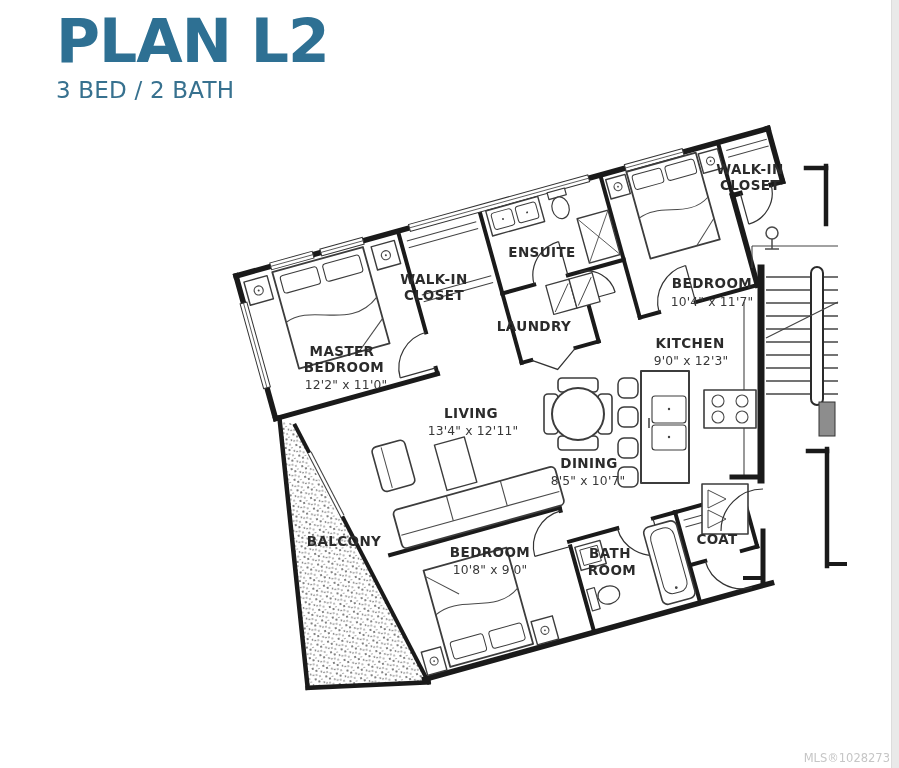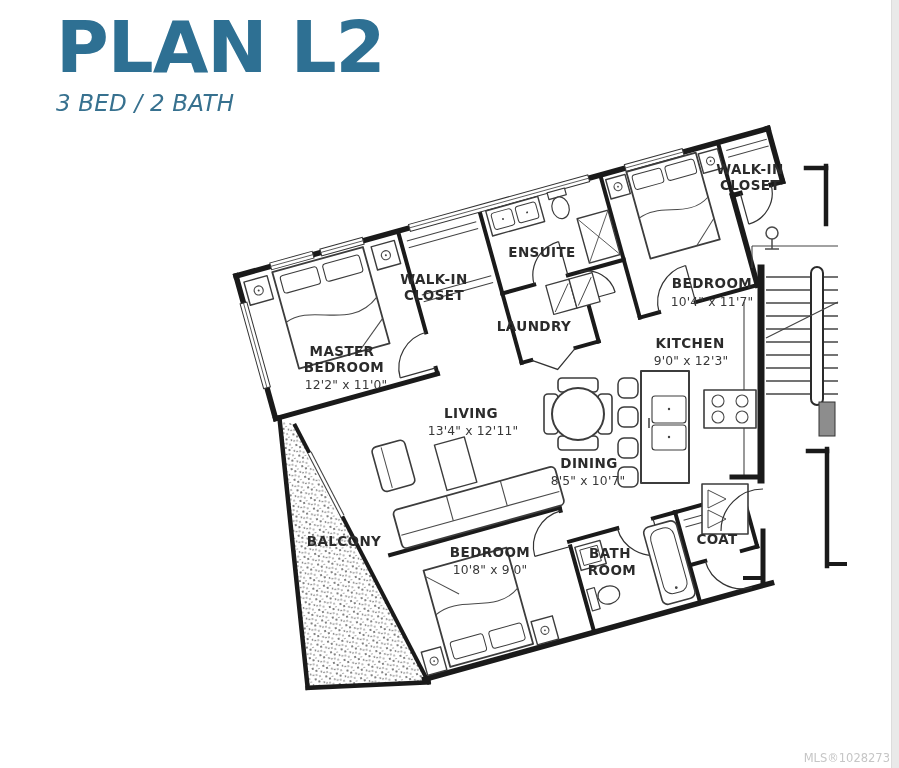--- a/index.html
+++ b/index.html
@@ -1,23 +1,23 @@
 <!DOCTYPE html>
 <html><head>
 <meta charset="utf-8">
 <style>
   html,body{margin:0;padding:0;background:#ffffff;}
   .page{position:relative;width:899px;height:768px;background:#ffffff;overflow:hidden;
         font-family:"DejaVu Sans", sans-serif;}
   .edge-band{position:absolute;right:0;top:0;width:7px;height:768px;background:#e9e9e9;
              border-left:1px solid #dcdcdc;}
   .titleblock{position:absolute;left:56px;top:10px;color:#2e7093;}
-  .t-plan{font-size:72px;font-weight:bold;letter-spacing:-1px;line-height:1.05;color:#2e7093;}
+  .t-plan{font-size:60px;font-weight:bold;letter-spacing:-1px;line-height:1.05;color:#2e7093;}
   .t-res{font-size:22.5px;font-weight:bold;letter-spacing:-0.2px;margin-top:2px;color:#2e7093;}
-  .t-light{font-size:23px;font-weight:normal;color:#37718f;margin-top:4px;letter-spacing:0.2px;font-style:italic;}
+  .t-light{font-size:23px;font-weight:normal;color:#37718f;margin-top:4px;letter-spacing:0.2px;}
   svg{position:absolute;left:0;top:0;}
   .wall{stroke:#1a1a1a;fill:none;stroke-linecap:square;}
   .furn{stroke:#3c3c3c;fill:#ffffff;stroke-linejoin:round;}
   .furnline{stroke:#4a4a4a;fill:none;}
   .thin{stroke:#444;fill:none;}
   .arc{stroke:#333;fill:none;stroke-width:1.2;}
   .rname{font-weight:bold;font-size:13.5px;letter-spacing:0.4px;fill:#2b2b2b;}
   .rdim{font-size:12.3px;fill:#383838;letter-spacing:0.2px;}
   .mls{font-size:11.5px;fill:#c6c6c6;}
 </style>

